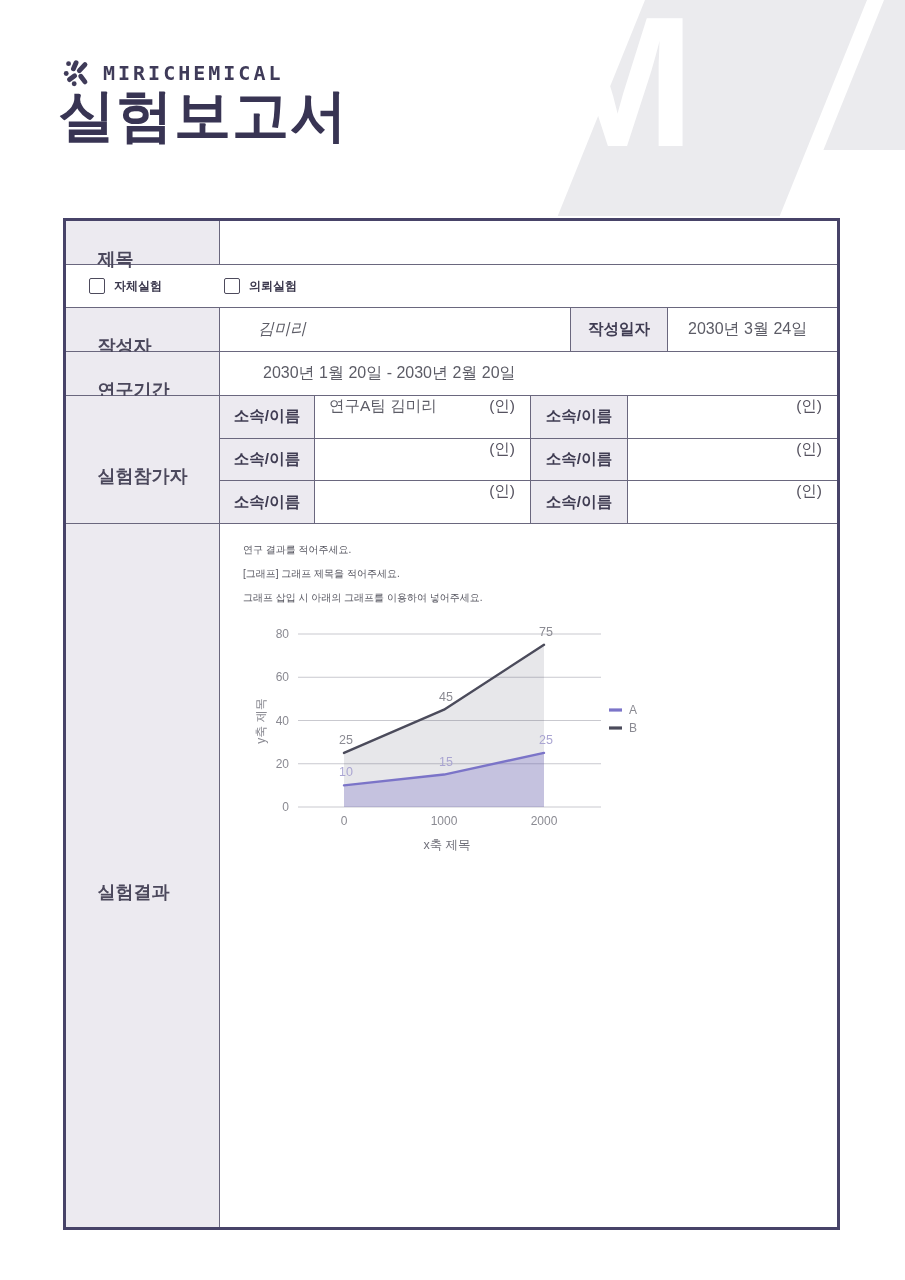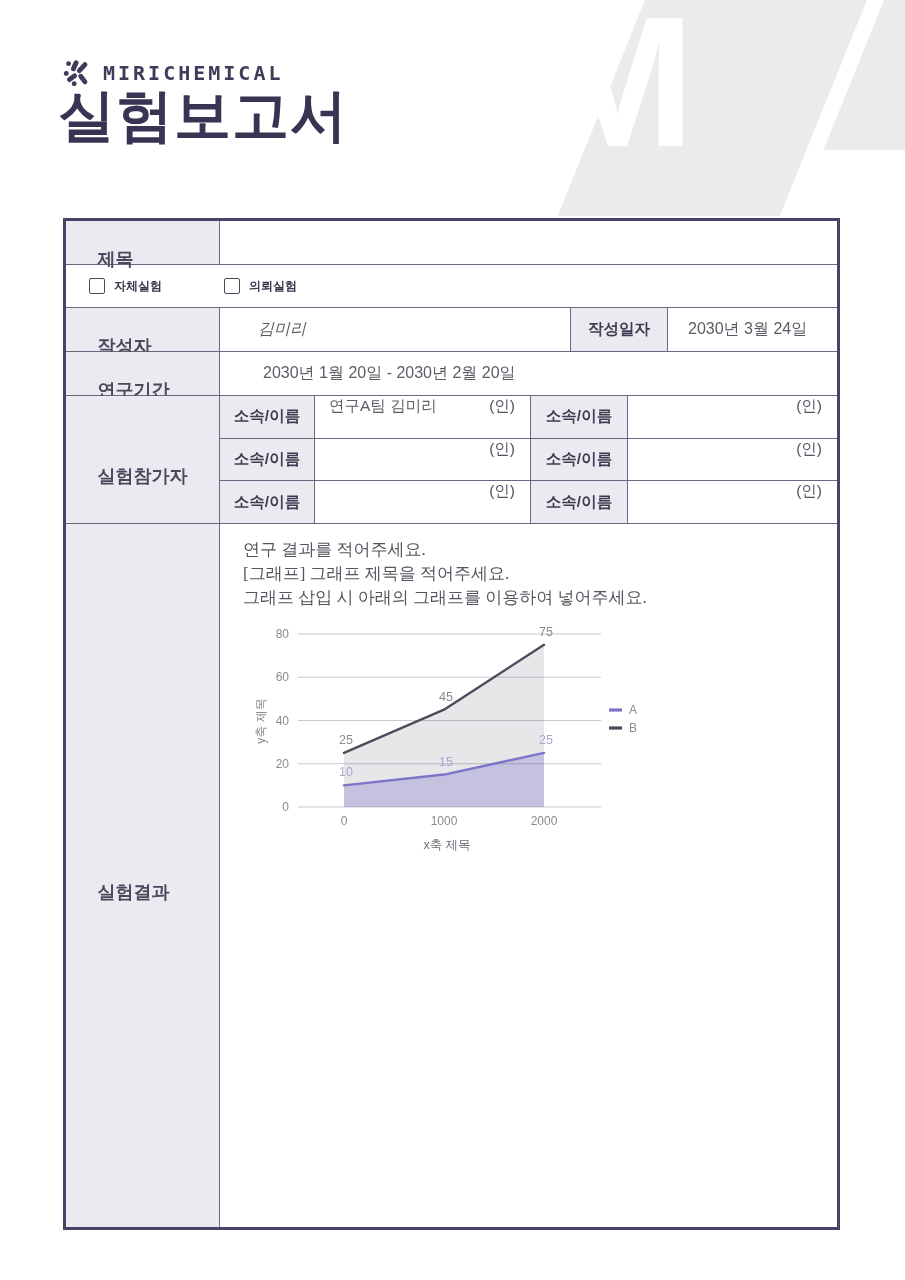--- a/index.html
+++ b/index.html
@@ -55,21 +55,21 @@
   .part-right { flex:1; display:flex; flex-direction:column; }
   .part-row { flex:1; display:flex; border-top:1px solid #6a677e; }
   .part-row:first-child { border-top:none; }
   .pv1 { flex:0 0 215px; } .pl2 { flex:0 0 98px; } .pv2 { flex:1; }
   .pval { display:flex; align-items:flex-start; justify-content:space-between; font-size:15.5px;
     color:#5c5c66; padding:0 15px 0 14px; }
   .seal { color:#55525f; }
 
   .res-row { height:704px; }
   .res-cell { flex:1; padding:14px 20px 0 23px; display:block; }
-  .res-lines { font-size:17px; color:#55555f; line-height:24px;font-family:Liberation Serif, serif; }
+  .res-lines { font-size:10px; color:#55555f; line-height:24px; }
   .chart-wrap { margin:8px 0 0 8px; }
 
   svg text { font-family:"Liberation Sans","DejaVu Sans",sans-serif; }
 </style>
 </head>
 <body>
 
 <div class="page">
 
   <div class="wm">

